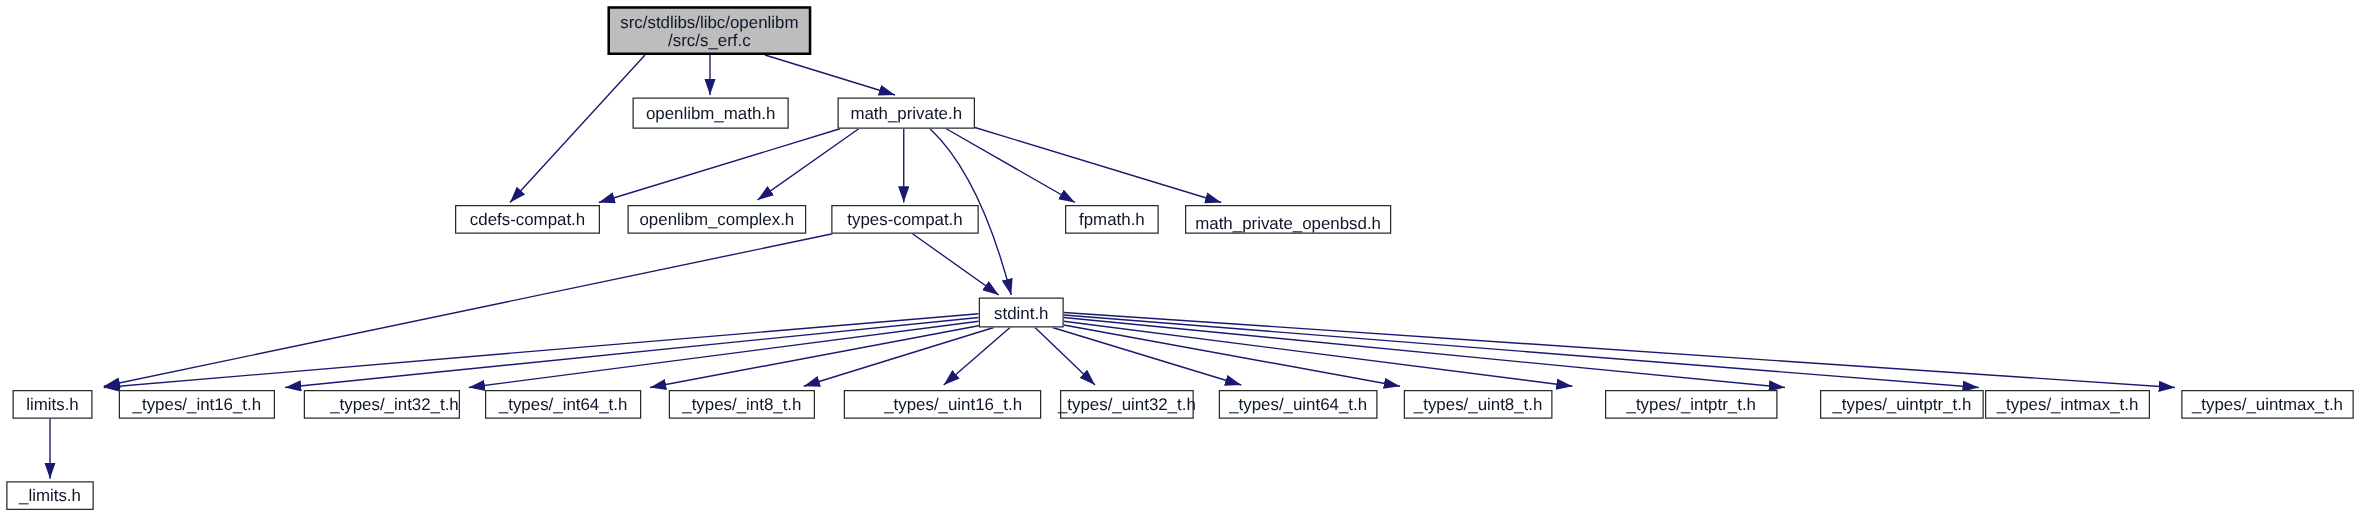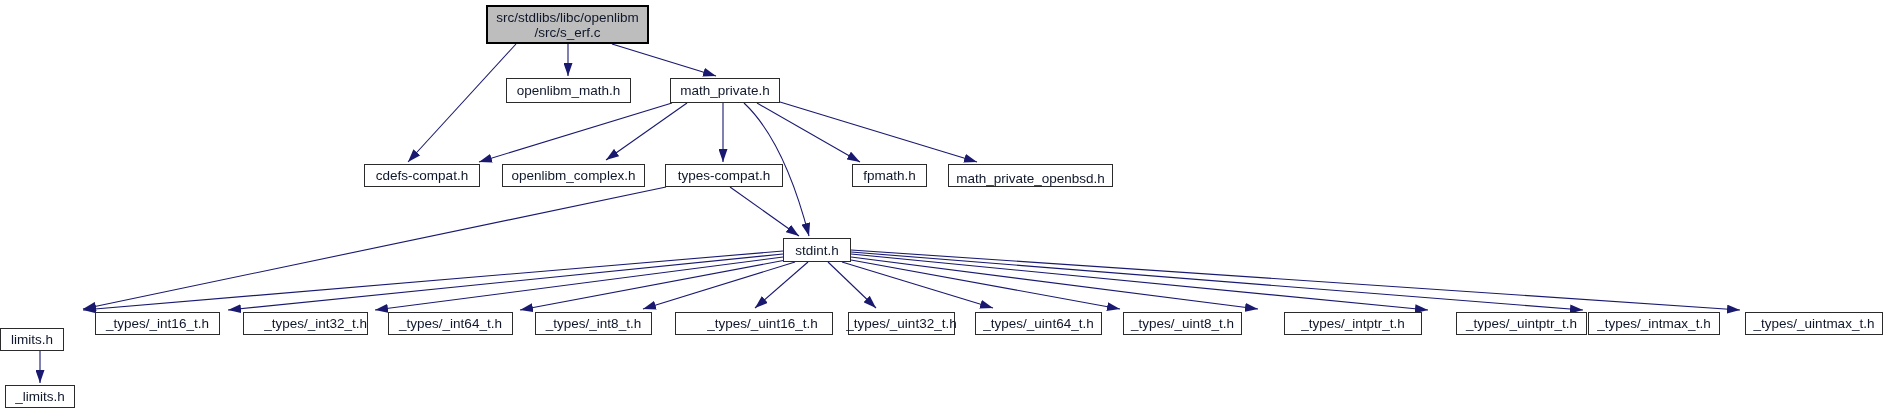--- a/index.html
+++ b/index.html
@@ -89,21 +89,21 @@
       <div class="node root" style="left: 486px; top: 5px; width: 163px; height: 39px;"><span>src/stdlibs/libc/openlibm
 /src/s_erf.c</span></div>
       <div class="node" style="left: 506px; top: 78px; width: 125px; height: 25px;"><span>openlibm_math.h</span></div>
       <div class="node" style="left: 670px; top: 78px; width: 110px; height: 25px;"><span>math_private.h</span></div>
       <div class="node" style="left: 364px; top: 164px; width: 116px; height: 23px;"><span>cdefs-compat.h</span></div>
       <div class="node" style="left: 502px; top: 164px; width: 143px; height: 23px;"><span>openlibm_complex.h</span></div>
       <div class="node" style="left: 665px; top: 164px; width: 118px; height: 23px;"><span>types-compat.h</span></div>
       <div class="node" style="left: 852px; top: 164px; width: 75px; height: 23px;"><span>fpmath.h</span></div>
       <div class="node" style="left: 948px; top: 164px; width: 165px; height: 23px; align-items: flex-end;"><span>math_private_openbsd.h</span></div>
       <div class="node" style="left: 783px; top: 238px; width: 68px; height: 24px;"><span>stdint.h</span></div>
-      <div class="node" style="left: 0; top: 312px; width: 64px; height: 23px; margin-top: 16px;"><span>limits.h</span></div>
+      <div class="node" style="left: 10px; top: 312px; width: 64px; height: 23px;"><span>limits.h</span></div>
       <div class="node" style="left: 95px; top: 312px; width: 125px; height: 23px;"><span>_types/_int16_t.h</span></div>
       <div class="node" style="left: 243px; top: 312px; width: 125px; height: 23px; justify-content: flex-end;"><span>_types/_int32_t.h</span></div>
       <div class="node" style="left: 388px; top: 312px; width: 125px; height: 23px;"><span>_types/_int64_t.h</span></div>
       <div class="node" style="left: 535px; top: 312px; width: 117px; height: 23px;"><span>_types/_int8_t.h</span></div>
       <div class="node" style="left: 675px; top: 312px; width: 158px; height: 23px; padding-left: 17px;"><span>_types/_uint16_t.h</span></div>
       <div class="node" style="left: 848px; top: 312px; width: 107px; height: 23px;"><span>_types/_uint32_t.h</span></div>
       <div class="node" style="left: 975px; top: 312px; width: 127px; height: 23px;"><span>_types/_uint64_t.h</span></div>
       <div class="node" style="left: 1123px; top: 312px; width: 119px; height: 23px;"><span>_types/_uint8_t.h</span></div>
       <div class="node" style="left: 1284px; top: 312px; width: 138px; height: 23px; text-align: right;"><span>_types/_intptr_t.h</span></div>
       <div class="node" style="left: 1432px; top: 312px; width: 131px; height: 23px; margin-left: 24px;"><span>_types/_uintptr_t.h</span></div>

